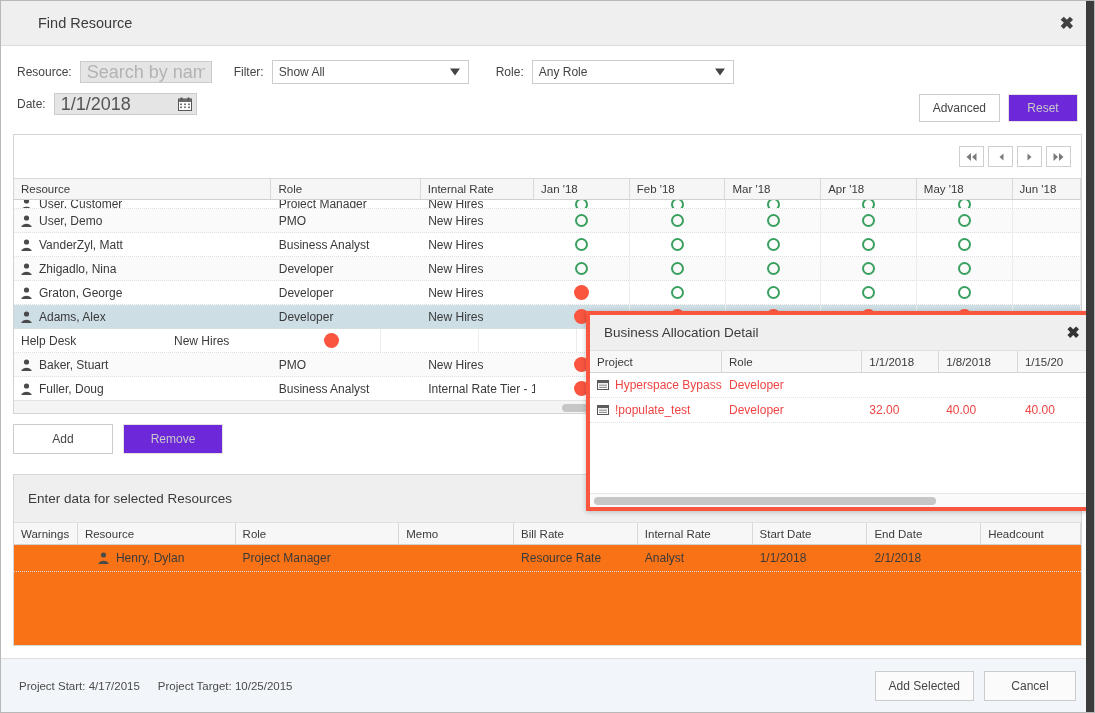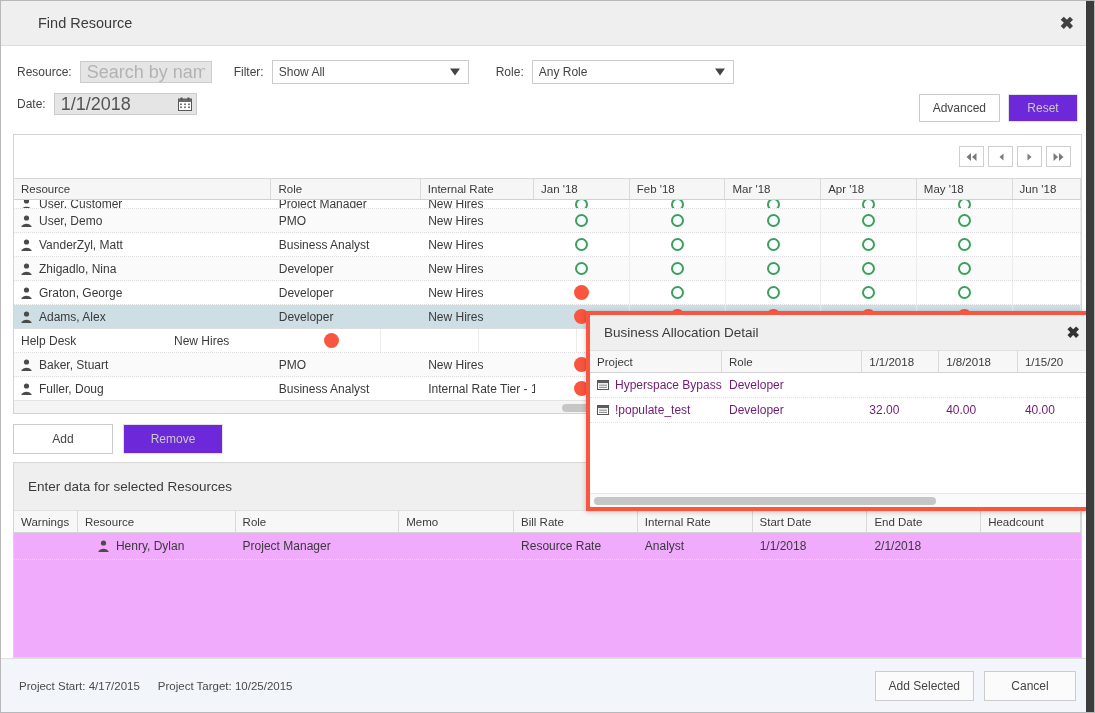--- a/index.html
+++ b/index.html
@@ -231,26 +231,26 @@
   }
   
   .addrow {
     display: flex;
     gap: 10px;
     padding: 10px 12px 8px 12px;
   }
   .addrow .btn { width: 100px; height: 30px; }
   
   .bgrid {
-    margin: 0 12px;
+    margin: 12px 12px;
     border: 1px solid #d6d6d6;
     flex: 1;
     display: flex;
     flex-direction: column;
-    background: #f0abfc;
+    background: #f97316;
     overflow: hidden;
   }
   .bgrid-title {
     height: 48px;
     min-height: 48px;
     background: #efeff0;
     display: flex;
     align-items: center;
     padding-left: 14px;
     font-size: 13.5px;
@@ -341,21 +341,21 @@
     background: #f7f7f7;
     border-bottom: 1px solid #d3d3d3;
     font-size: 11.5px;
     color: #3a3a3a;
   }
   .popup-row {
     display: flex;
     height: 25px;
     min-height: 25px;
     font-size: 12px;
-    color: #701a75;
+    color: #ef4444;
     border-bottom: 1px dotted #e2e2e2;
     align-items: flex-start;
   }
   .popup-body { flex: 1; overflow: hidden; }
   .win-ic { margin-right: 6px; flex: 0 0 auto; display: flex; }
   .popup-hscroll {
     height: 14px;
     min-height: 14px;
     background: #fafafa;
     border-top: 1px solid #e6e6e6;

